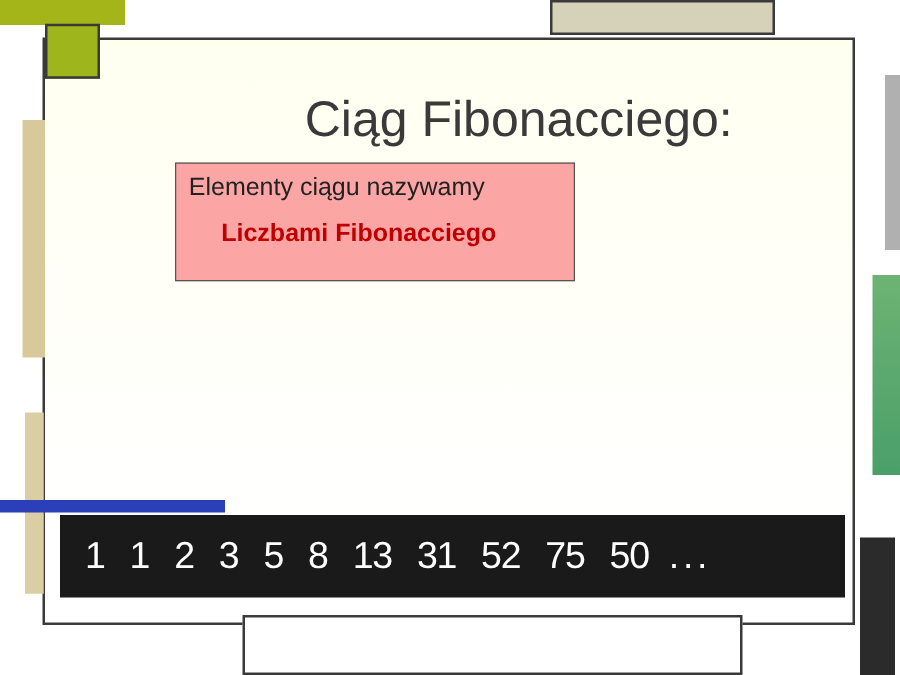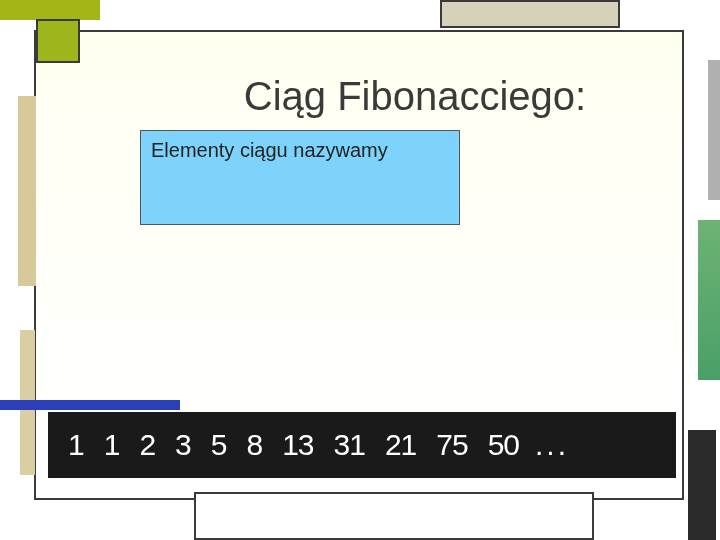--- a/index.html
+++ b/index.html
@@ -110,21 +110,21 @@
     color: #3a3a3a;
     font-family: Arial, sans-serif;
     z-index: 5;
     margin-top: 24px;
   }
   
   .content-box {
     position: absolute;
     left: 140px; top: 130px;
     width: 320px; height: 95px;
-    background: #7dd3fc;
+    background: #fca5a5;
     border: 1px solid #555;
     padding: 8px 10px;
     z-index: 5;
   }
   .content-line1 {
     font-size: 20px;
     color: #222;
     margin-bottom: 14px;
   }
   .content-line2 {
@@ -176,28 +176,29 @@
 <div class="bottom-right-box"></div>
 
 <div class="right-gray"></div>
 <div class="right-green"></div>
 <div class="right-dark"></div>
 
 <div class="title">Ciąg  Fibonacciego:</div>
 
 <div class="content-box">
   <div class="content-line1">Elementy ciągu nazywamy</div>
+  <div class="content-line2">Liczbami Fibonacciego</div>
 </div>
 
 <div class="fib-bar">
   <span class="fib-num">1</span>
   <span class="fib-num">1</span>
   <span class="fib-num">2</span>
   <span class="fib-num">3</span>
   <span class="fib-num">5</span>
   <span class="fib-num">8</span>
   <span class="fib-num">13</span>
   <span class="fib-num">31</span>
-  <span class="fib-num">21</span>
+  <span class="fib-num">52</span>
   <span class="fib-num">75</span>
   <span class="fib-num">50</span>
   <span class="fib-dots">...</span>
 </div>
 
 </body></html>

